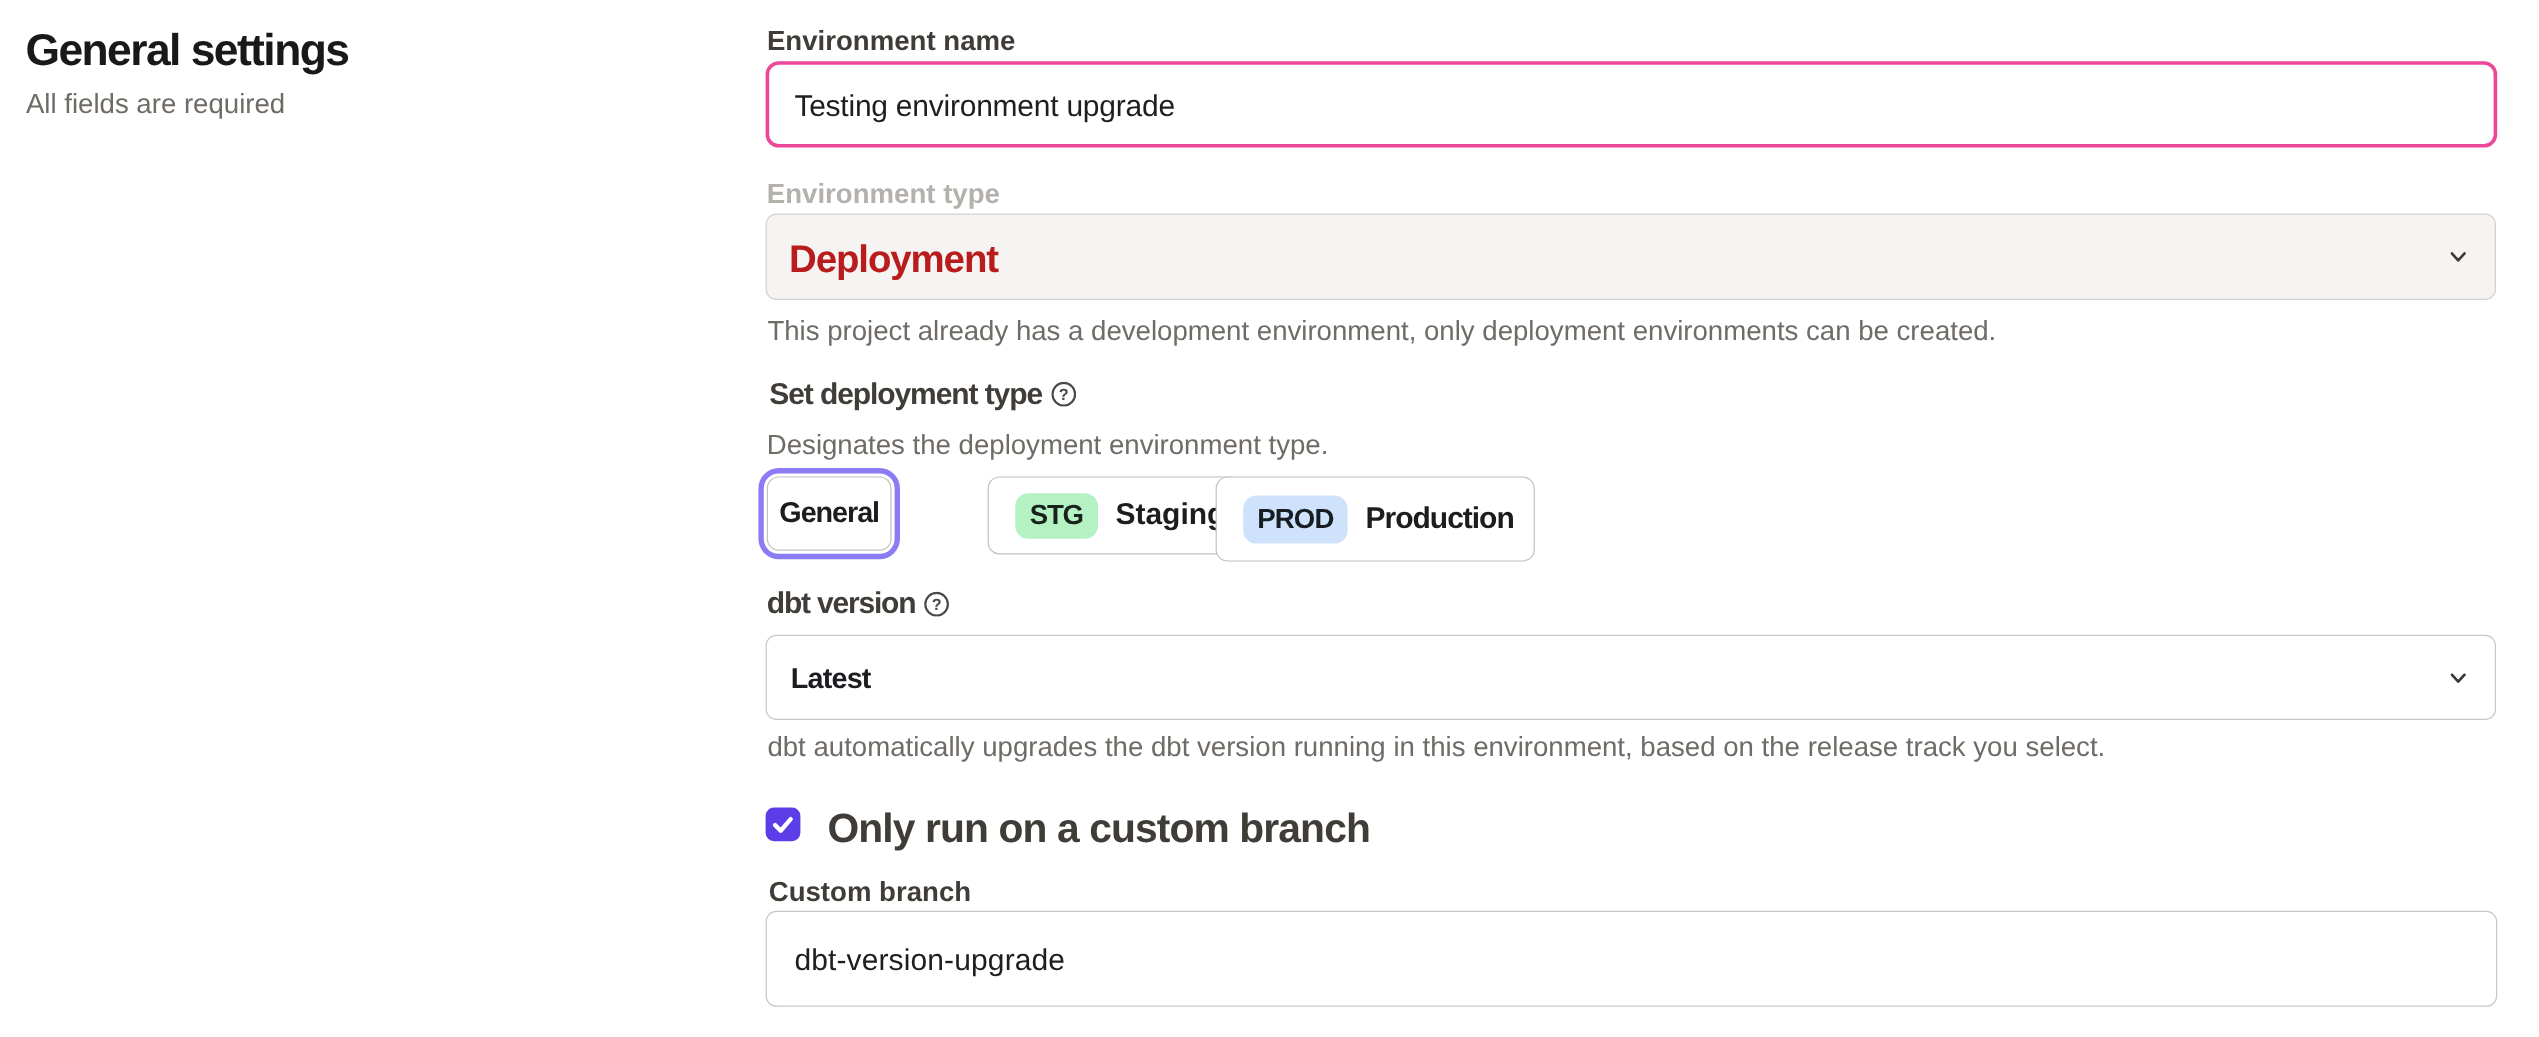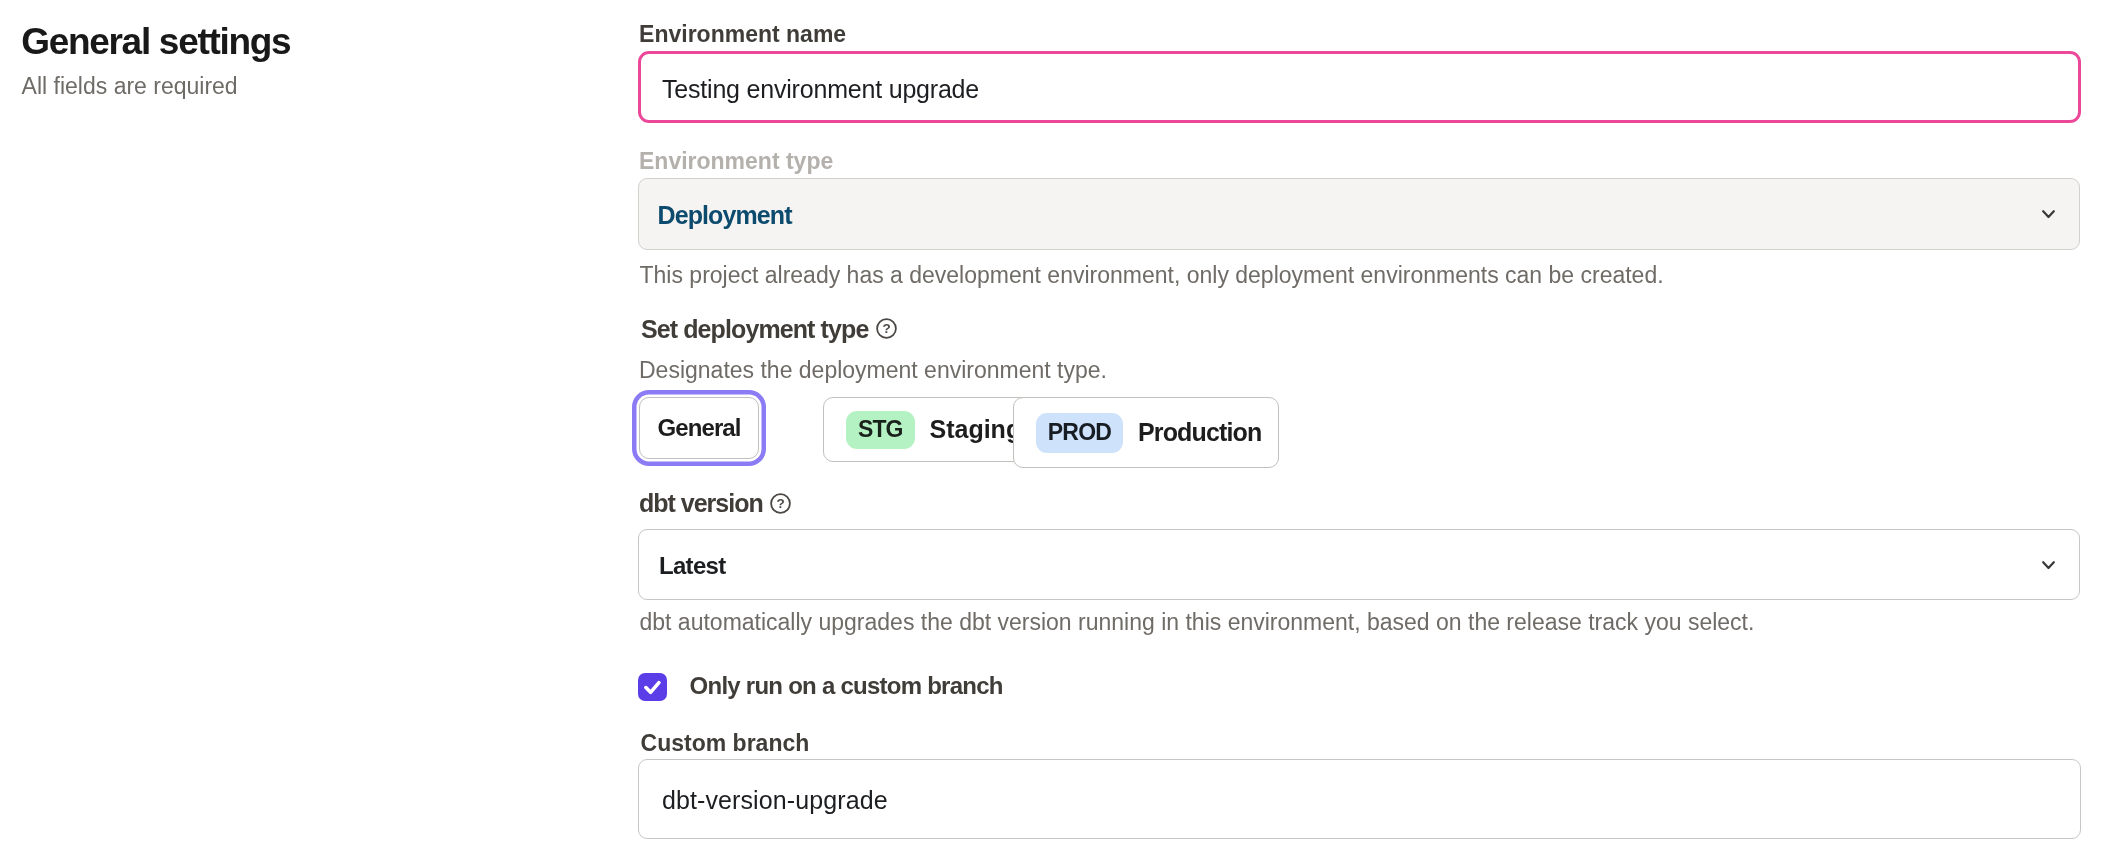--- a/index.html
+++ b/index.html
@@ -18,35 +18,35 @@
   <div class="abs" style="left:21.2px; top:22.9px; font-size:37px; font-weight:700; letter-spacing:-1.3px; color:#191919;">General settings</div>
   <div class="abs hlp" style="left:21.6px; top:74.5px;">All fields are required</div>
 
   <div class="abs lbl" style="left:639.1px; top:23.4px;">Environment name</div>
   <div class="box" style="left:638px; top:50.5px; width:1443px; height:72px; border:3px solid #ec4899; border-radius:11px;">
     <div style="font-size:25px; letter-spacing:-0.2px; color:#1c1e21; padding-left:21px; padding-top:6px; line-height:1;">Testing environment upgrade</div>
   </div>
 
   <div class="abs lbl" style="left:639px; top:149.7px; color:#b4b1ad;">Environment type</div>
   <div class="box" style="left:638px; top:178px; width:1442px; height:72px; background:#f5f4f2; border-color:#d3d1ce;">
-    <div style="font-size:25px; font-weight:700; letter-spacing:-0.9px; color:#0c4a6e; padding-left:18.5px; padding-top:3px; line-height:1;text-align:right;">Deployment</div>
+    <div style="font-size:32px; font-weight:700; letter-spacing:-0.9px; color:#b91c1c; padding-left:18.5px; padding-top:3px; line-height:1;text-align:right;">Deployment</div>
     <svg class="chev" width="13" height="9" viewBox="0 0 13 9">
       <polyline points="1.2,1.2 6.5,7 11.8,1.2" fill="none" stroke="#3a3836" stroke-width="2.2" stroke-linecap="round" stroke-linejoin="round"></polyline>
     </svg>
   </div>
   <div class="abs hlp" style="left:639.5px; top:263.6px;">This project already has a development environment, only deployment environments can be created.</div>
 
   <div class="abs sec" style="left:641px; top:316.5px;">Set deployment type</div>
   <svg class="abs" style="left:876px; top:317.5px;" width="21" height="21" viewBox="0 0 21 21">
     <circle cx="10.5" cy="10.5" r="9.4" fill="none" stroke="#4b4845" stroke-width="1.8"></circle>
     <text x="10.5" y="15.2" text-anchor="middle" font-family="Liberation Sans" font-size="13.5" font-weight="700" fill="#4b4845">?</text>
   </svg>
   <div class="abs hlp" style="left:639px; top:358.5px;">Designates the deployment environment type.</div>
 
-  <div class="box" style="left:639px; top:397px; width:120px; height:62px; border-color:#c2c0bd; box-shadow:0 0 0 2.5px #ffffff, 0 0 0 7px #8b7bf4; border-radius:10px; justify-content:center;">
+  <div class="box" style="left:639px; top:397px; width:104px; height:62px; border-color:#c2c0bd; box-shadow:0 0 0 2.5px #ffffff, 0 0 0 7px #8b7bf4; border-radius:10px; justify-content:center;">
     <div style="font-size:24px; font-weight:700; letter-spacing:-0.9px; color:#1d1d1d; line-height:1;">General</div>
   </div>
   <div class="box" style="left:785px; top:397px; width:213px; height:65px; border-color:#c2c0bd; border-radius:10px;margin-left:38px;">
     <div style="margin-left:22px; width:68.5px; height:38px; background:#b5f2c3; border-radius:11px; display:flex; align-items:center; justify-content:center;">
       <div style="font-size:23px; font-weight:700; letter-spacing:-1px; color:#19211b; line-height:1;">STG</div>
     </div>
     <div style="margin-left:15px; font-size:25px; font-weight:700; letter-spacing:0px; color:#1d1d1d; line-height:1;">Staging</div>
   </div>
   <div class="box" style="left:1013px; top:397px; width:266px; height:71px; border-color:#c2c0bd; border-radius:10px;">
     <div style="margin-left:22px; width:87px; height:40px; background:#cfe2fb; border-radius:11px; display:flex; align-items:center; justify-content:center;">
@@ -66,18 +66,18 @@
       <polyline points="1.2,1.2 6.5,7 11.8,1.2" fill="none" stroke="#3a3836" stroke-width="2.2" stroke-linecap="round" stroke-linejoin="round"></polyline>
     </svg>
   </div>
   <div class="abs hlp" style="left:639.5px; top:611px;">dbt automatically upgrades the dbt version running in this environment, based on the release track you select.</div>
 
   <div class="abs" style="left:638.2px; top:673px; width:28.6px; height:28px; background:#5c3ee8; border-radius:7px;">
     <svg width="28.6" height="28" viewBox="0 0 28 28" style="position:absolute;left:0;top:0;">
       <polyline points="7.6,14.6 12.3,19.3 20.6,9.6" fill="none" stroke="#ffffff" stroke-width="3.6" stroke-linecap="round" stroke-linejoin="round"></polyline>
     </svg>
   </div>
-  <div class="abs" style="left:689.6px; top:674px; font-size:24px; font-weight:700; letter-spacing:-0.75px; color:#403d39;">Only run on a custom branch</div>
+  <div class="abs" style="left:689.6px; top:674px; font-size:34px; font-weight:700; letter-spacing:-0.75px; color:#403d39;">Only run on a custom branch</div>
 
   <div class="abs lbl" style="left:640.6px; top:732px;">Custom branch</div>
   <div class="box" style="left:638px; top:759.3px; width:1443px; height:80px; border-color:#c9c7c4;">
     <div style="font-size:25px; letter-spacing:0.1px; color:#1c1e21; padding-left:23px; padding-top:3px; line-height:1;">dbt-version-upgrade</div>
   </div>
 
 </body></html>

